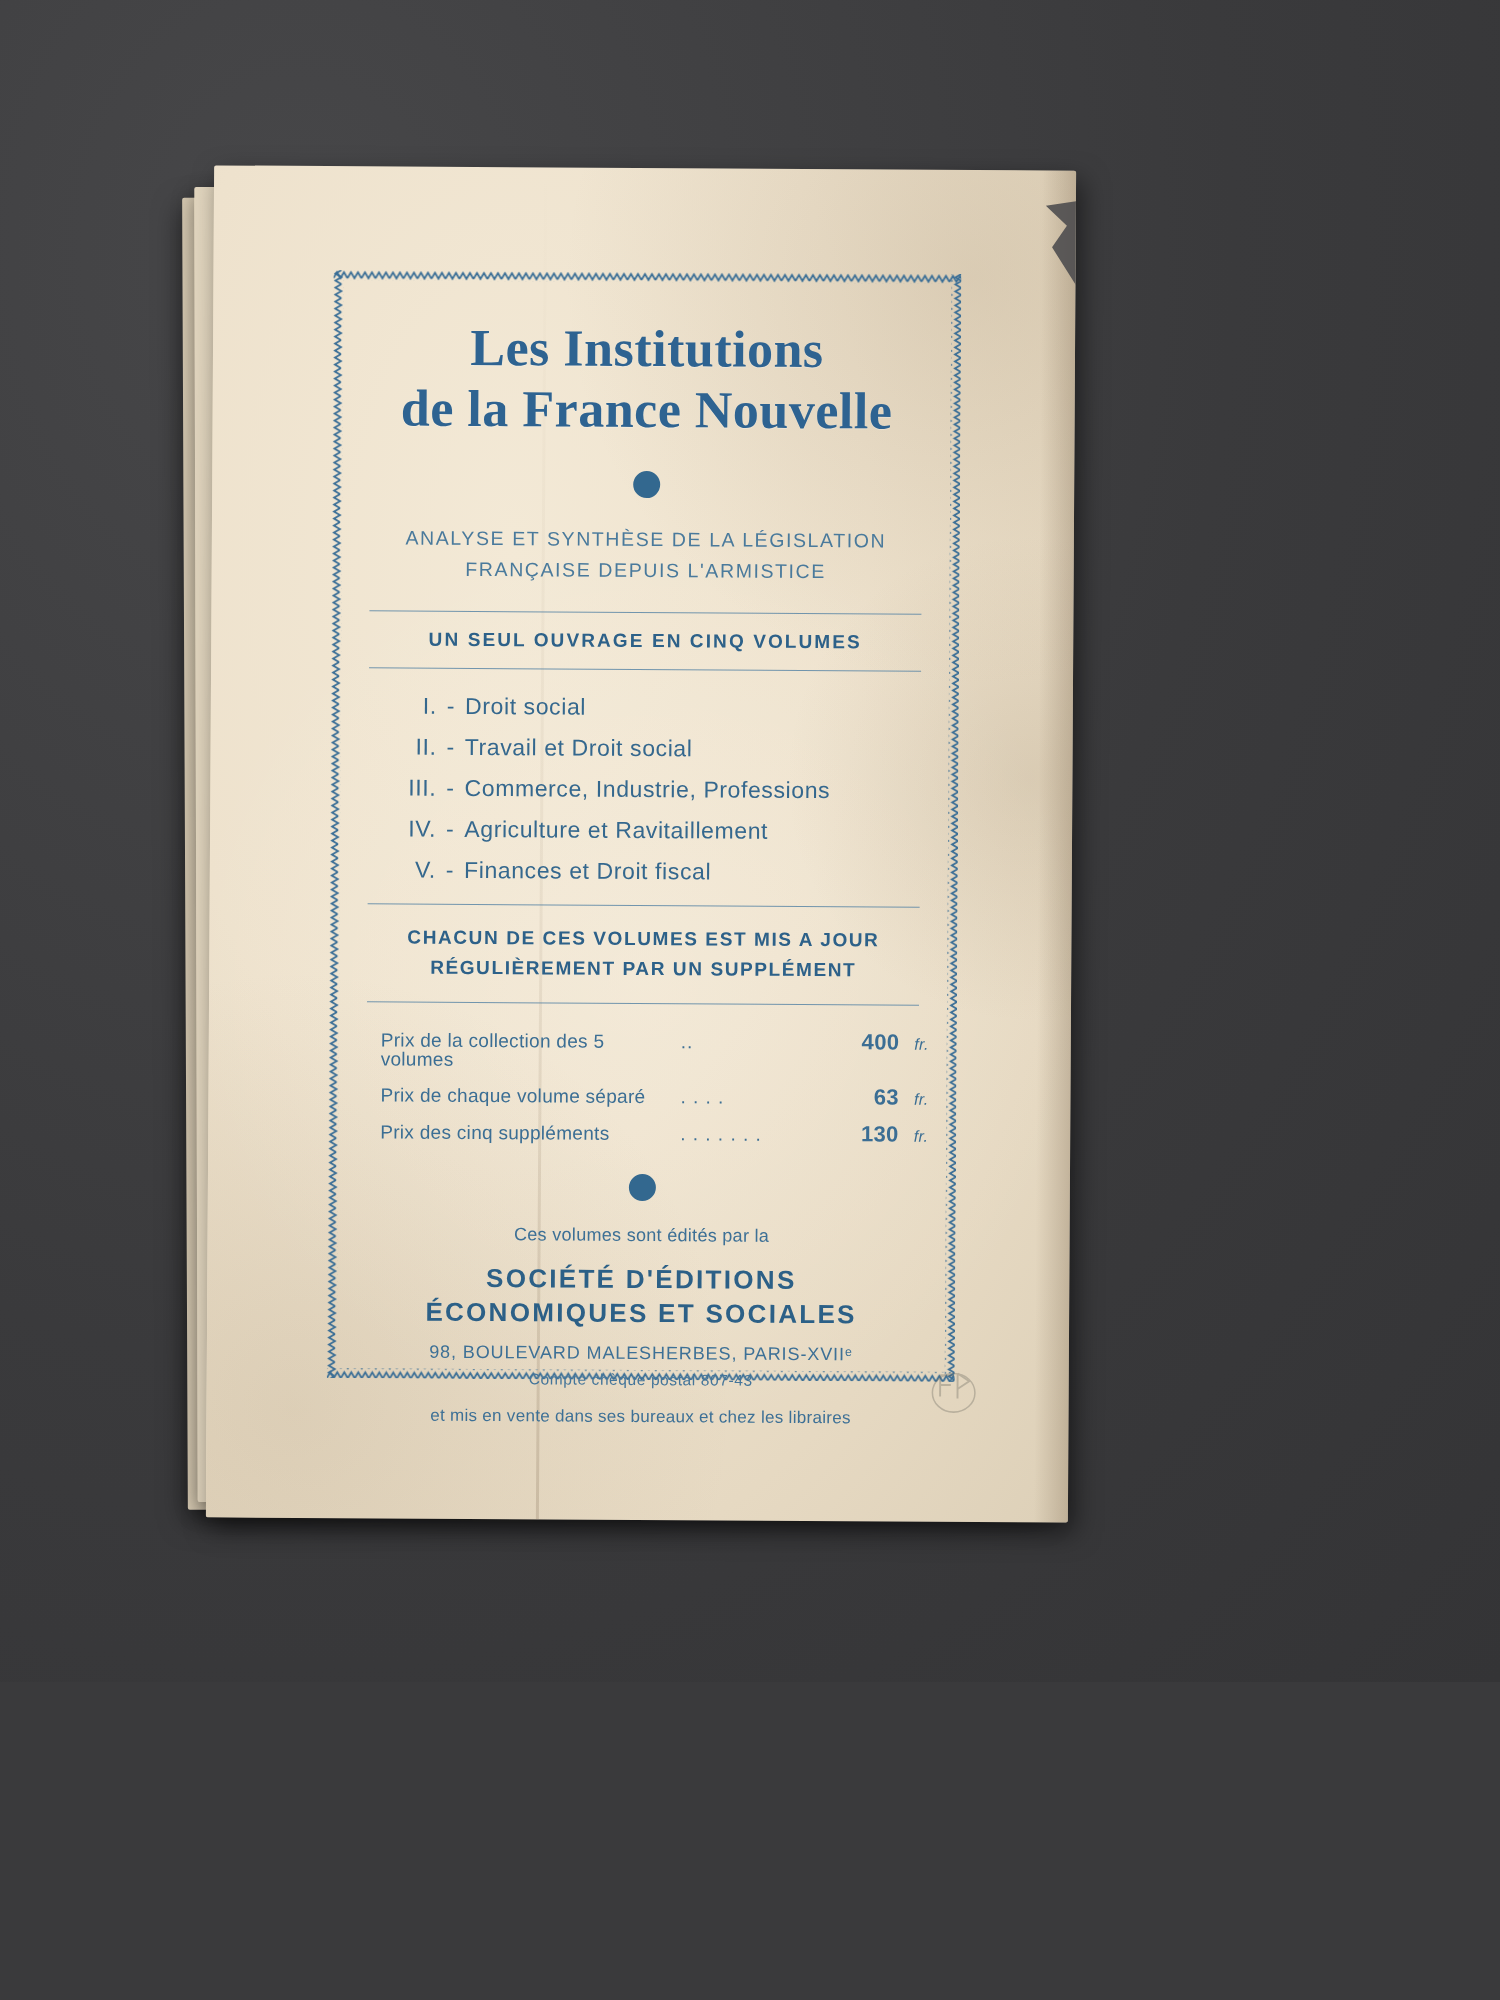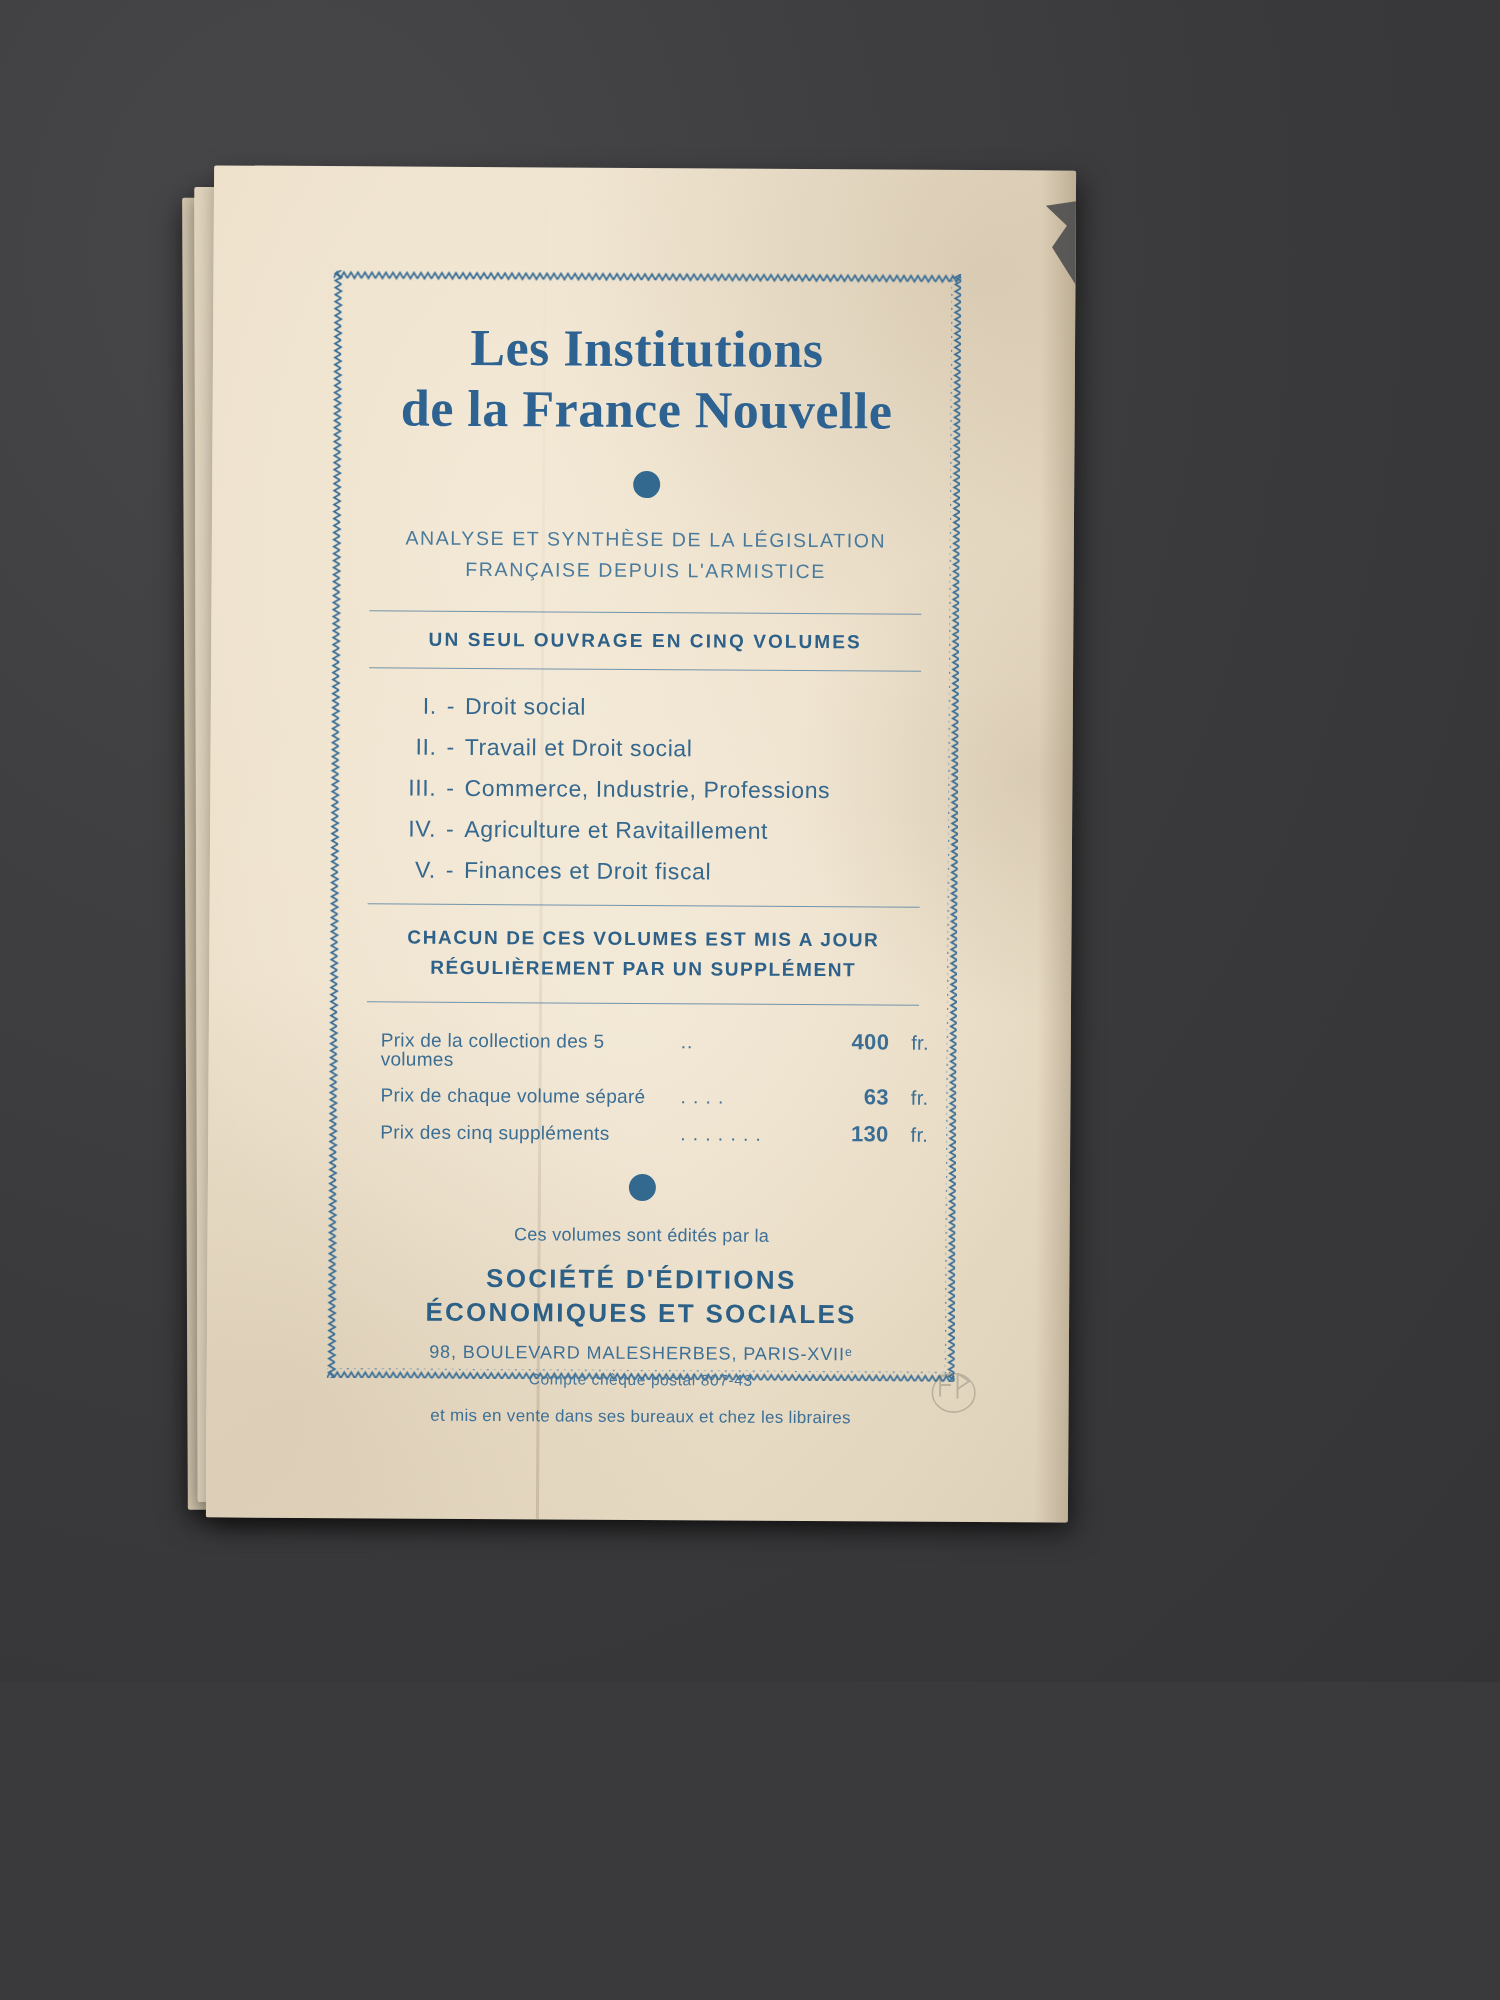--- a/index.html
+++ b/index.html
@@ -199,22 +199,22 @@
   .price-row {
     display: flex;
     align-items: baseline;
     font-size: 19px;
     line-height: 1.0;
     margin-bottom: 15px;
     letter-spacing: 0.3px;
   }
   .price-label { flex: 0 0 300px; }
   .price-dots { flex: 1 1 auto; letter-spacing: 1px; overflow: hidden; white-space: nowrap; }
-  .price-amount { font-weight: bold; font-size: 22px; margin: 0 22px 0 6px; }
-  .price-cur { font-size: 20px; }
+  .price-amount { font-weight: bold; font-size: 22px; margin: 0 15px 0 6px; }
+  .price-cur { font-size: 16px; font-style: italic; }
 
   .pub-intro {
     font-family: "Liberation Sans", sans-serif;
     font-size: 18px;
     color: #3d7096;
     letter-spacing: 0.3px;
     margin-bottom: 16px;
   }
   .pub-name {
     font-family: "Liberation Sans", sans-serif;

